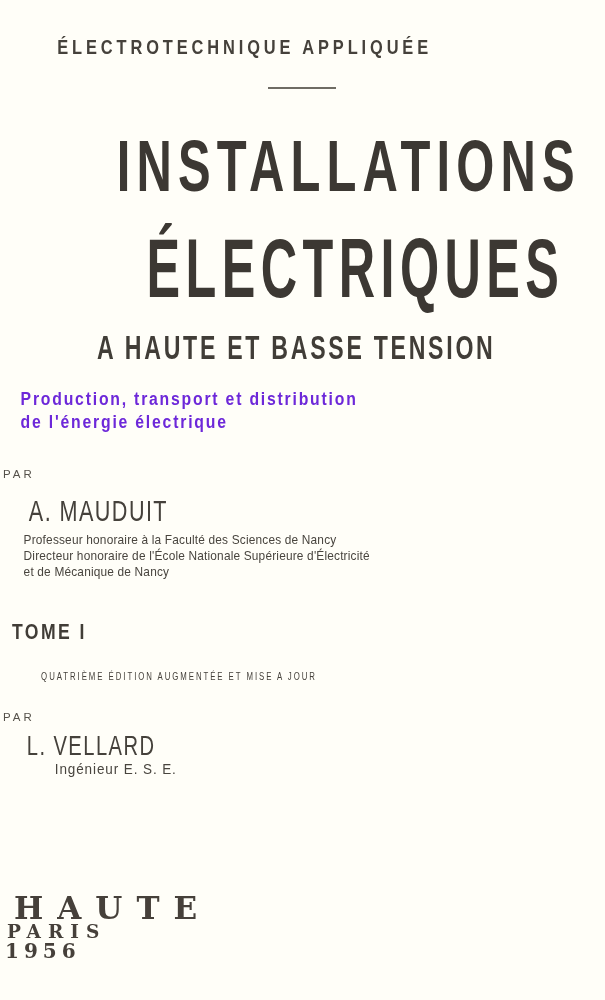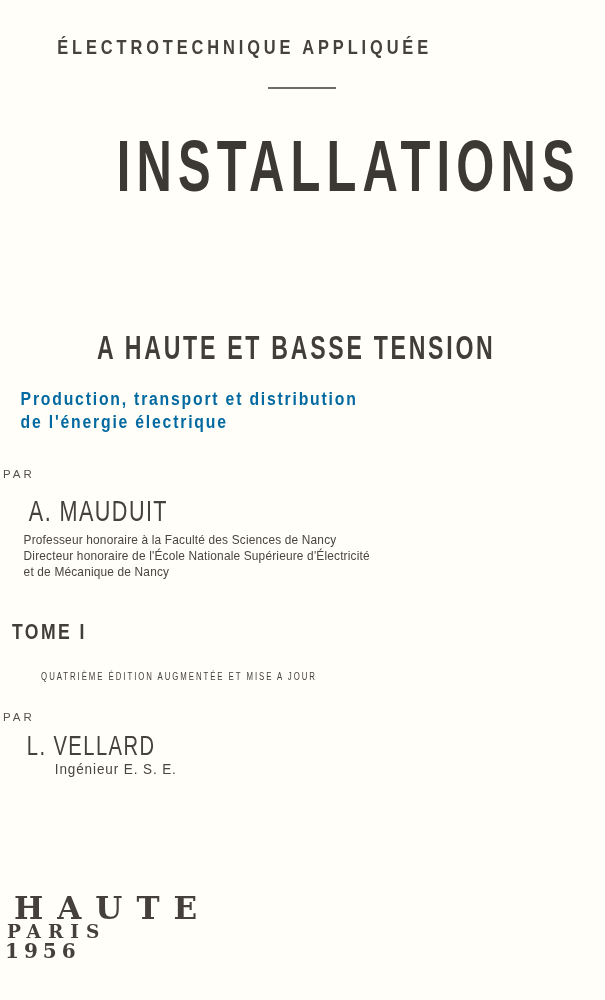--- a/index.html
+++ b/index.html
@@ -48,21 +48,21 @@
   .title1 { top: 130px; font-size: 72px; font-weight: bold; color: #3c3833; }
   .title1 .cx { letter-spacing: 9px; padding-left: 9px; transform: scaleX(0.68); }
   .title2 { top: 226px; font-size: 84px; font-weight: bold; color: #3c3833; }
   .title2 .cx { letter-spacing: 9px; padding-left: 9px; transform: scaleX(0.60); }
 
   
   .subtitle { top: 330px; font-size: 34px; font-weight: bold; color: #413d37; }
   .subtitle .cx { letter-spacing: 4px; padding-left: 4px; transform: scaleX(0.68); }
 
   
-  .tagline { top: 388px; font-size: 17.5px; font-weight: bold; color: #0369a1; }
+  .tagline { top: 388px; font-size: 17.5px; font-weight: bold; color: #6d28d9; }
   .tagline .cx { letter-spacing: 2px; padding-left: 2px; transform: scaleX(0.90); line-height: 23px; }
 
   
   .par { font-size: 11.5px; color: #55514a; }
   .par .cx { letter-spacing: 3px; padding-left: 3px; }
   .par-author { top: 469px; }
   .par-reviser { top: 712px; }
 
   
   .author-name { top: 496px; font-size: 30px; color: #45413b; }
@@ -99,20 +99,23 @@
   <div class="line series">
     <span class="cx">ÉLECTROTECHNIQUE APPLIQUÉE</span>
   </div>
 
   <div class="rule"></div>
 
   <div class="line title1">
     <span class="cx">INSTALLATIONS</span>
   </div>
 
+  <div class="line title2">
+    <span class="cx">ÉLECTRIQUES</span>
+  </div>
 
   <div class="line subtitle">
     <span class="cx">A HAUTE ET BASSE TENSION</span>
   </div>
 
   <div class="line tagline">
     <span class="cx">
       <div>Production, transport et distribution</div>
       <div>de l'énergie électrique</div>
     </span>

